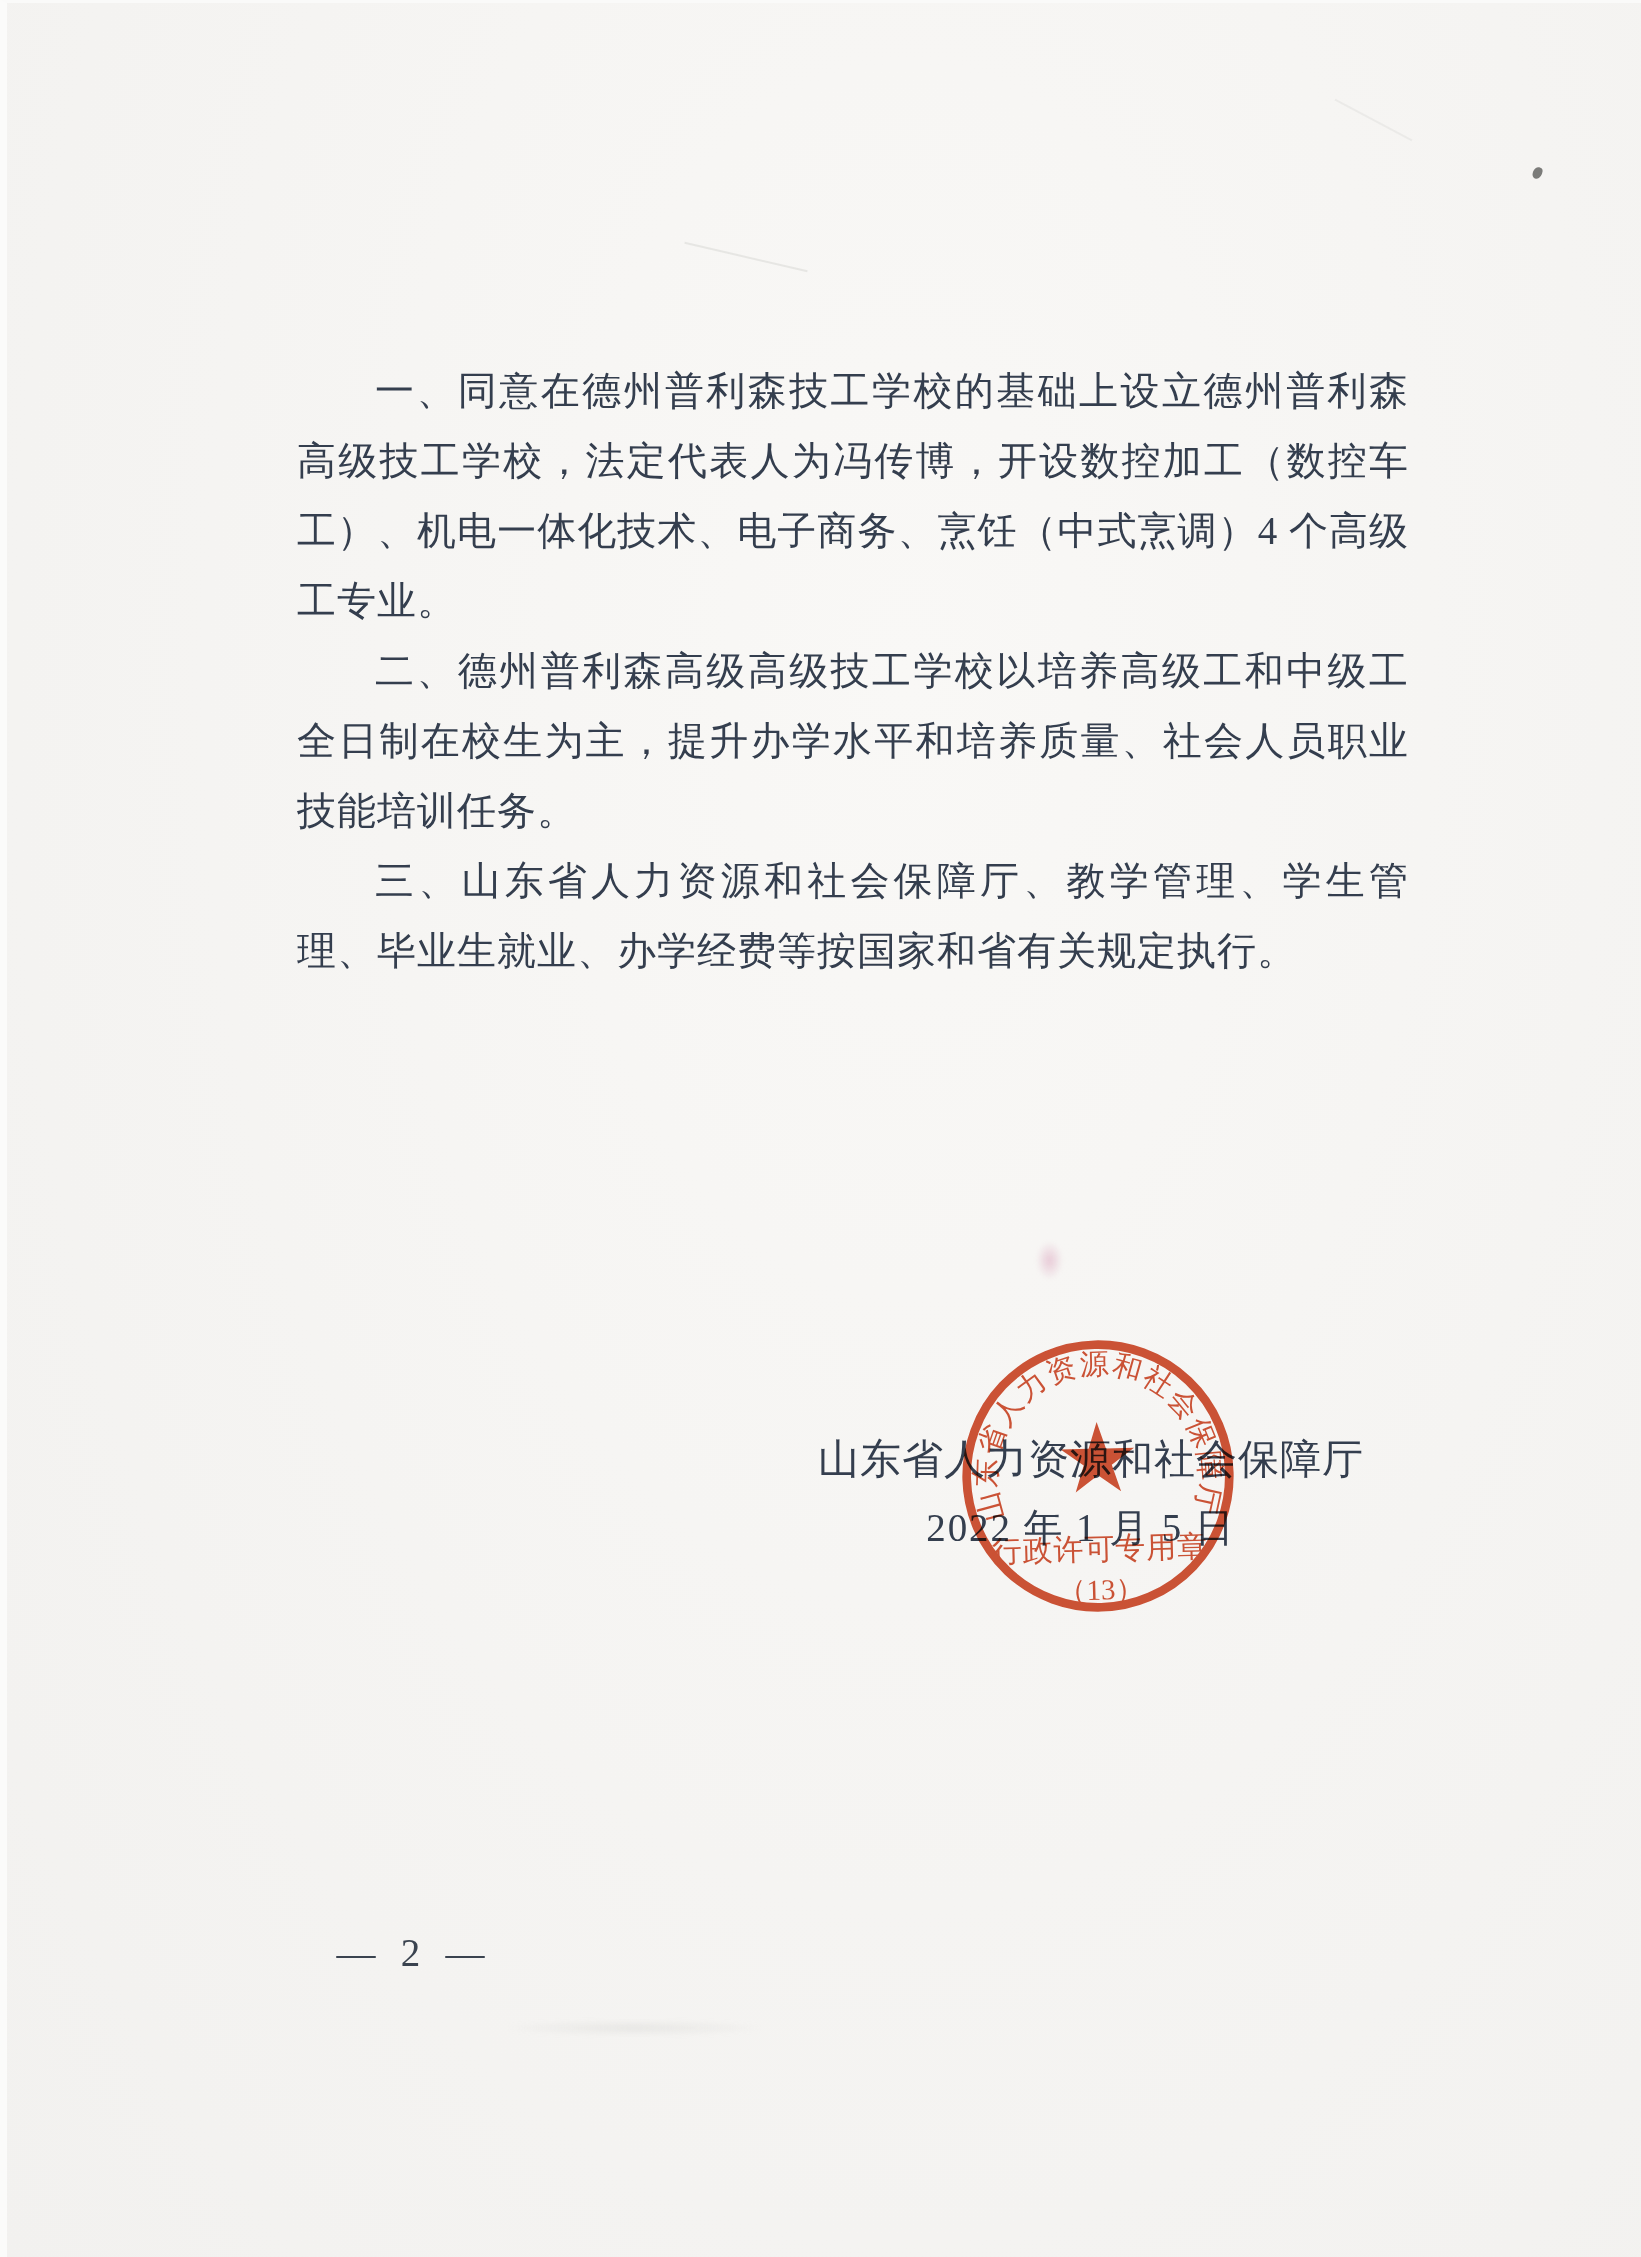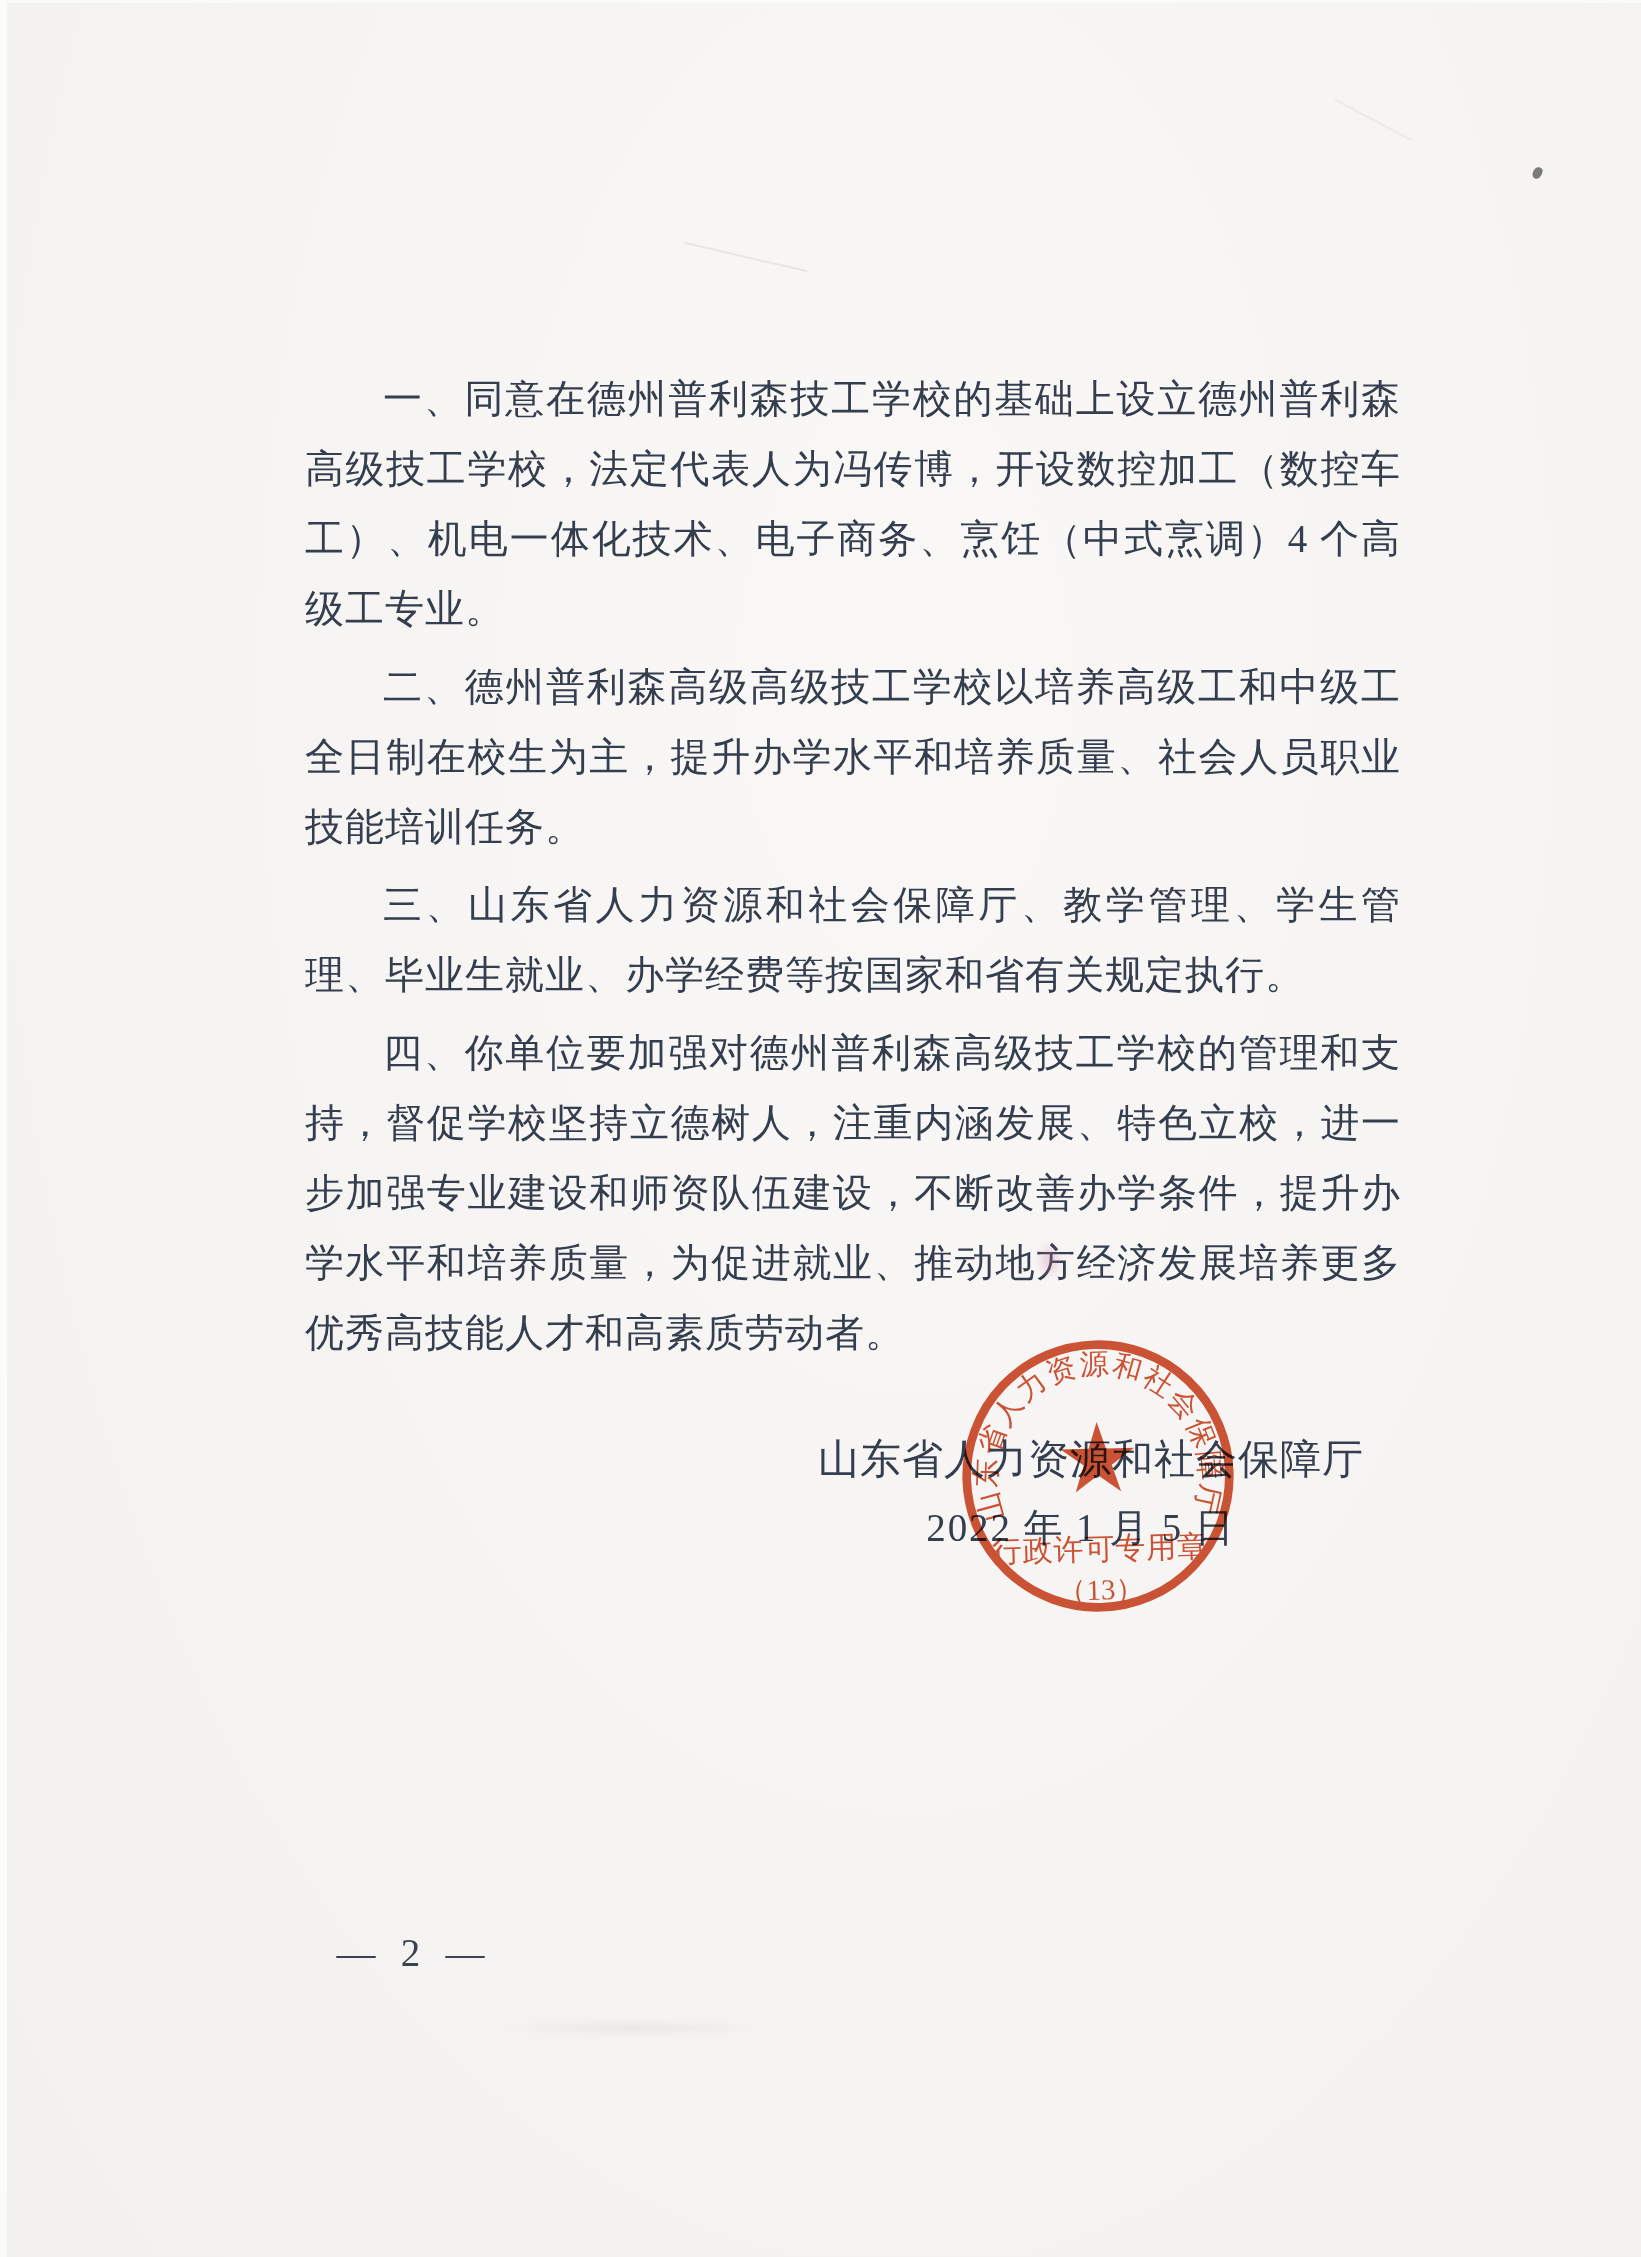--- a/index.html
+++ b/index.html
@@ -25,21 +25,21 @@
     position: absolute;
     left: 290px;
     top: 353px;
     width: 1112px;
     font-size: 39px;
     line-height: 70px;
     text-align: justify;
     letter-spacing: 1px;
   }
   .para {
-    margin: 8px;
+    margin: 0;
     text-indent: 2em;
   }
   .signature {
     position: absolute;
     left: 811px;
     top: 1421px;
     width: 526px;
     text-align: center;
   }
   .agency {
@@ -150,21 +150,20 @@
 </style>
 </head>
 <body>
 
 <div class="page">
 
   <main class="body-text">
     <p class="para">一、同意在德州普利森技工学校的基础上设立德州普利森高级技工学校，法定代表人为冯传博，开设数控加工（数控车工）、机电一体化技术、电子商务、烹饪（中式烹调）4 个高级工专业。</p>
     <p class="para">二、德州普利森高级高级技工学校以培养高级工和中级工全日制在校生为主，提升办学水平和培养质量、社会人员职业技能培训任务。</p>
     <p class="para">三、山东省人力资源和社会保障厅、教学管理、学生管理、毕业生就业、办学经费等按国家和省有关规定执行。</p>
-    <p class="para">四、你单位要加强对德州普利森高级技工学校的管理和支持，督促学校坚持立德树人，注重内涵发展、特色立校，进一步加强专业建设和师资队伍建设，不断改善办学条件，提升办学水平和培养质量，为促进就业、推动地方经济发展培养更多优秀高技能人才和高素质劳动者。</p>
   </main>
 
   <div class="signature">
     <div class="agency">山东省人力资源和社会保障厅</div>
     <div class="date">2022 年 1 月 5 日</div>
   </div>
 
   <svg class="seal" viewBox="-145 -145 290 290" xmlns="http://www.w3.org/2000/svg">
     <circle class="seal-ring" cx="0" cy="0" r="136"></circle>
     <path id="sealArc" d="M -99.62 36.26 A 106 106 0 1 1 99.62 36.26" fill="none"></path>

